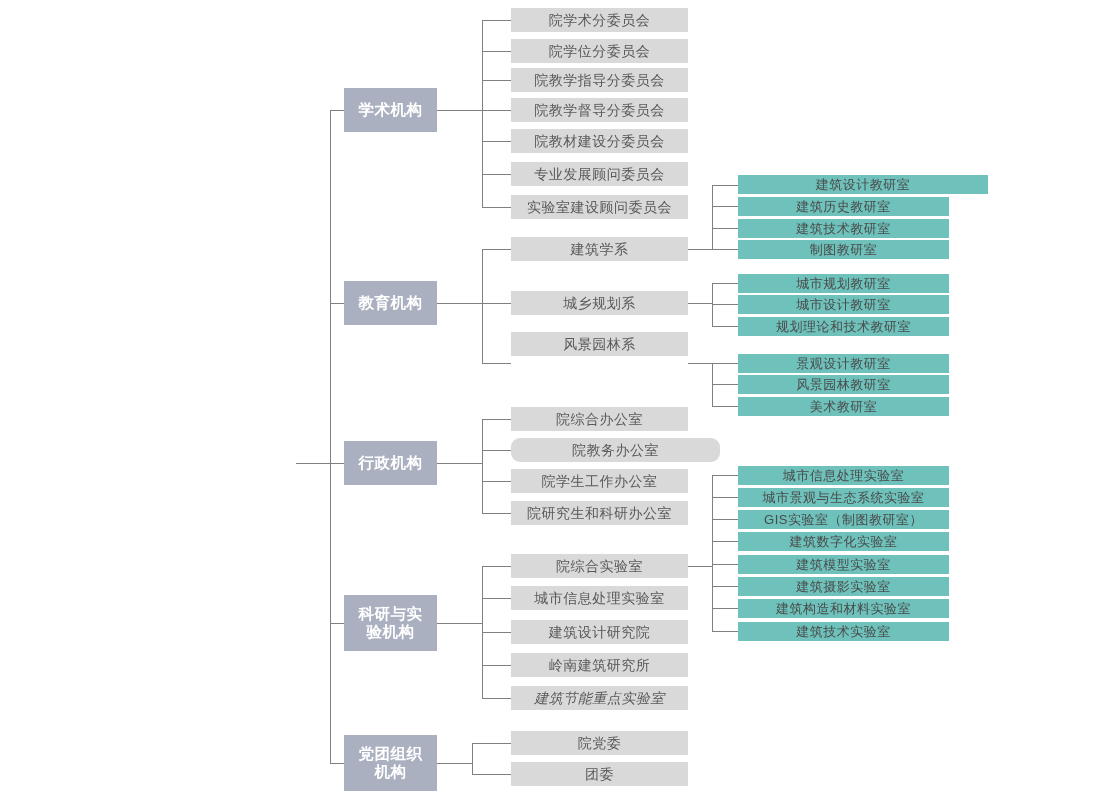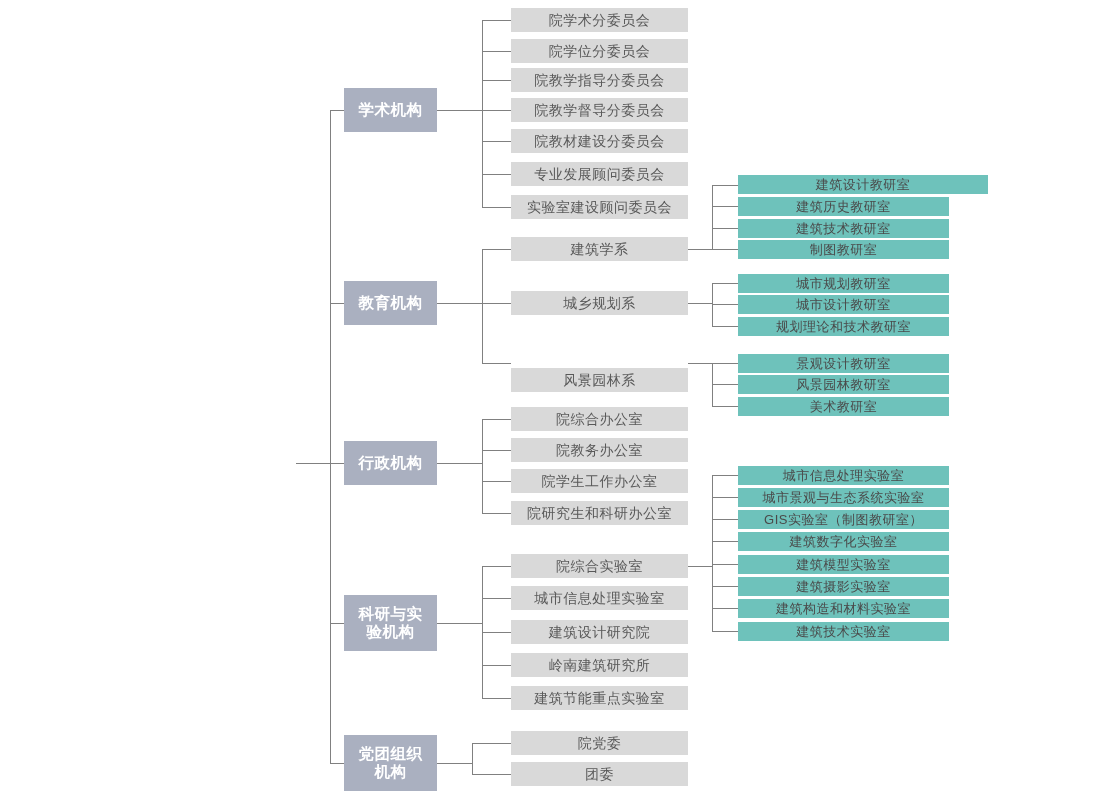--- a/index.html
+++ b/index.html
@@ -151,45 +151,45 @@
   <div class="node n-l3" style="left:511px;top:8px;width:177px;height:24px;">院学术分委员会</div>
   <div class="node n-l3" style="left:511px;top:39px;width:177px;height:24px;">院学位分委员会</div>
   <div class="node n-l3" style="left:511px;top:68px;width:177px;height:24px;">院教学指导分委员会</div>
   <div class="node n-l3" style="left:511px;top:98px;width:177px;height:24px;">院教学督导分委员会</div>
   <div class="node n-l3" style="left:511px;top:129px;width:177px;height:24px;">院教材建设分委员会</div>
   <div class="node n-l3" style="left:511px;top:162px;width:177px;height:24px;">专业发展顾问委员会</div>
   <div class="node n-l3" style="left:511px;top:195px;width:177px;height:24px;">实验室建设顾问委员会</div>
 
   <div class="node n-l3" style="left:511px;top:237px;width:177px;height:24px;">建筑学系</div>
   <div class="node n-l3" style="left:511px;top:291px;width:177px;height:24px;">城乡规划系</div>
-  <div class="node n-l3" style="left:511px;top:368px;width:177px;height:24px;">风景园林系</div>
+  <div class="node n-l3" style="left:511px;top:332px;width:177px;height:24px;">风景园林系</div>
 
   <div class="node n-l4" style="left:738px;top:175px;width:250px;height:19px;">建筑设计教研室</div>
   <div class="node n-l4" style="left:738px;top:197px;width:211px;height:19px;">建筑历史教研室</div>
   <div class="node n-l4" style="left:738px;top:219px;width:211px;height:19px;">建筑技术教研室</div>
   <div class="node n-l4" style="left:738px;top:240px;width:211px;height:19px;">制图教研室</div>
 
   <div class="node n-l4" style="left:738px;top:274px;width:211px;height:19px;">城市规划教研室</div>
   <div class="node n-l4" style="left:738px;top:295px;width:211px;height:19px;">城市设计教研室</div>
   <div class="node n-l4" style="left:738px;top:317px;width:211px;height:19px;">规划理论和技术教研室</div>
 
   <div class="node n-l4" style="left:738px;top:354px;width:211px;height:19px;">景观设计教研室</div>
   <div class="node n-l4" style="left:738px;top:375px;width:211px;height:19px;">风景园林教研室</div>
   <div class="node n-l4" style="left:738px;top:397px;width:211px;height:19px;">美术教研室</div>
 
   <div class="node n-l3" style="left:511px;top:407px;width:177px;height:24px;">院综合办公室</div>
-  <div class="node n-l3" style="left:511px;top:438px;width:177px;height:24px;">院教务办公室</div>
+  <div class="node n-l3" style="left:511px;top:438px;width:209px;height:24px;border-radius:9px;">院教务办公室</div>
   <div class="node n-l3" style="left:511px;top:469px;width:177px;height:24px;">院学生工作办公室</div>
   <div class="node n-l3" style="left:511px;top:501px;width:177px;height:24px;">院研究生和科研办公室</div>
 
   <div class="node n-l3" style="left:511px;top:554px;width:177px;height:24px;">院综合实验室</div>
   <div class="node n-l3" style="left:511px;top:586px;width:177px;height:24px;">城市信息处理实验室</div>
   <div class="node n-l3" style="left:511px;top:620px;width:177px;height:24px;">建筑设计研究院</div>
   <div class="node n-l3" style="left:511px;top:653px;width:177px;height:24px;">岭南建筑研究所</div>
-  <div class="node n-l3" style="left:511px;top:686px;width:177px;height:24px;">建筑节能重点实验室</div>
+  <div class="node n-l3" style="left:511px;top:686px;width:177px;height:24px;font-style:italic;">建筑节能重点实验室</div>
 
   <div class="node n-l4" style="left:738px;top:466px;width:211px;height:19px;">城市信息处理实验室</div>
   <div class="node n-l4" style="left:738px;top:488px;width:211px;height:19px;">城市景观与生态系统实验室</div>
   <div class="node n-l4" style="left:738px;top:510px;width:211px;height:19px;">GIS实验室（制图教研室）</div>
   <div class="node n-l4" style="left:738px;top:532px;width:211px;height:19px;">建筑数字化实验室</div>
   <div class="node n-l4" style="left:738px;top:555px;width:211px;height:19px;">建筑模型实验室</div>
   <div class="node n-l4" style="left:738px;top:577px;width:211px;height:19px;">建筑摄影实验室</div>
   <div class="node n-l4" style="left:738px;top:599px;width:211px;height:19px;">建筑构造和材料实验室</div>
   <div class="node n-l4" style="left:738px;top:622px;width:211px;height:19px;">建筑技术实验室</div>
 

